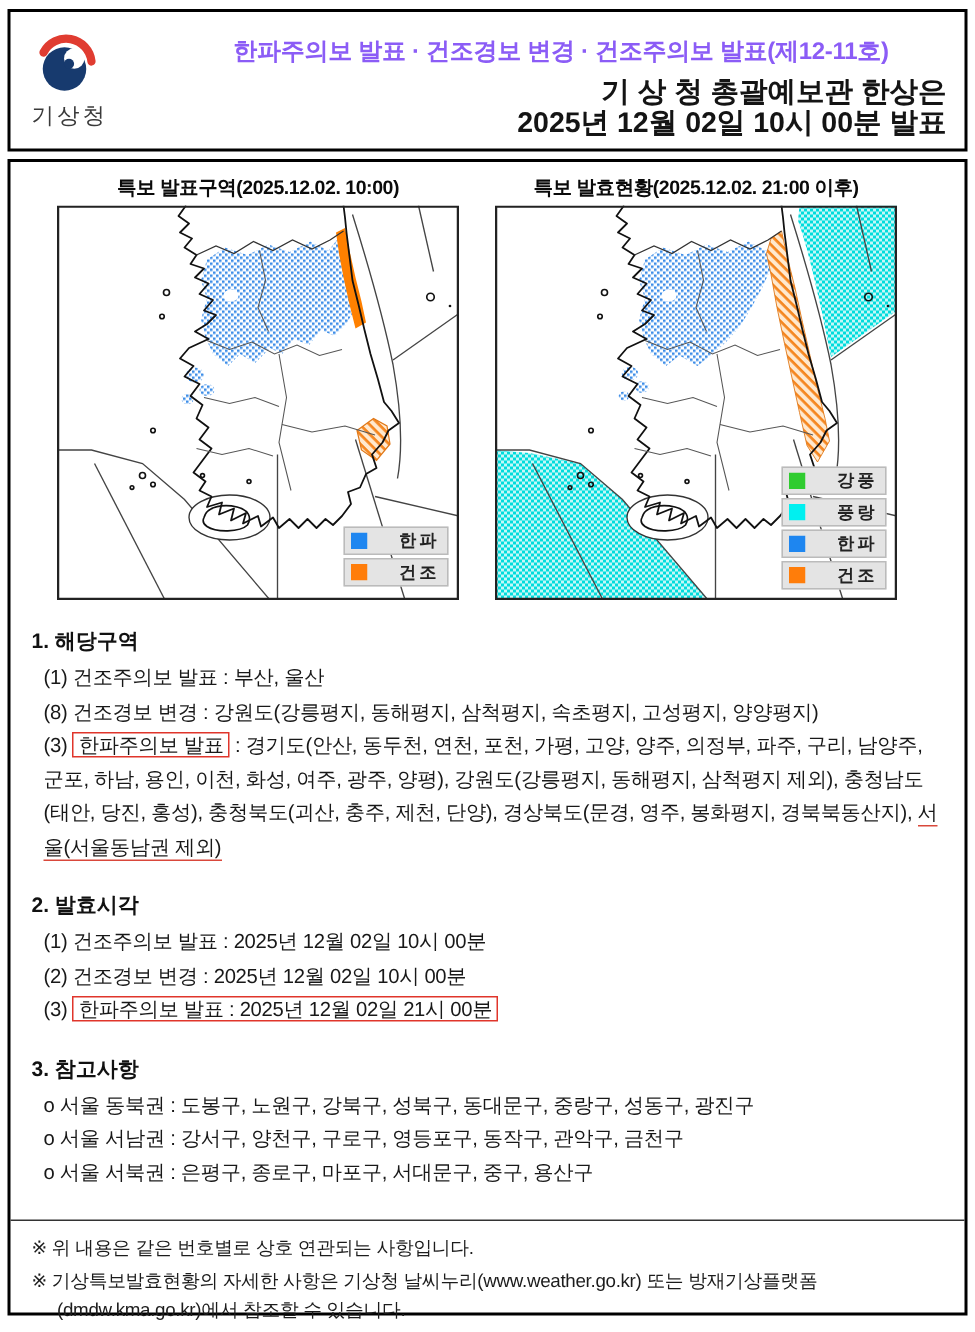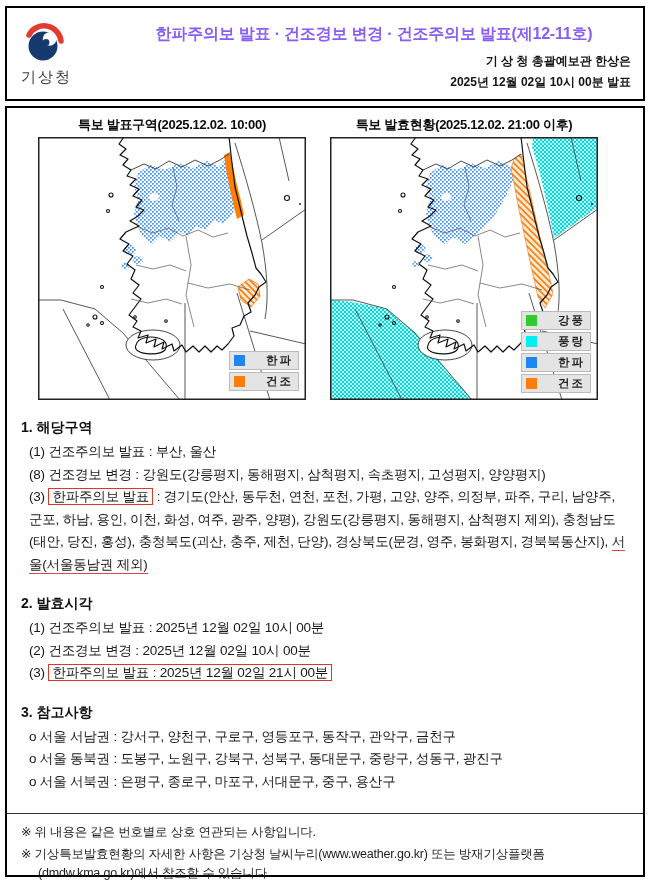--- a/index.html
+++ b/index.html
@@ -6,21 +6,21 @@
   body{width:650px;height:888px;font-family:"Liberation Sans","DejaVu Sans",sans-serif;color:#1a1a1a;}
   .page{box-sizing:border-box;width:650px;height:888px;padding:6px 5px;}
   .box{box-sizing:border-box;border:2px solid #000;background:#fff;}
 
   
   .header{height:95px;display:flex;align-items:stretch;padding:6px 12px 6px 14px;margin-bottom:5px;}
   .logo-block{width:96px;display:flex;flex-direction:column;align-items:flex-start;justify-content:center;gap:4px;}
   .logo-text{font-size:15px;letter-spacing:2px;color:#3a3a3a;}
   .header-right{flex:1;display:flex;flex-direction:column;}
   .doc-title{text-align:center;font-size:16px;font-weight:bold;color:#8b5cf6;margin-top:10px;letter-spacing:-0.2px;}
-  .issuer{margin-top:auto;text-align:right;font-size:12px;font-weight:bold;line-height:21px;color:#141414;}
+  .issuer{margin-top:auto;text-align:right;font-size:19px;font-weight:bold;line-height:21px;color:#141414;}
 
   
   .content{height:771px;position:relative;}
   .maps-row{display:flex;padding:8px 0 0 31px;gap:24px;}
   .map-fig{margin:0;width:268px;}
   .map-title{text-align:center;font-size:13px;font-weight:bold;color:#0a0a0a;margin-bottom:3px;letter-spacing:-0.3px;}
   .map-frame{position:relative;width:268px;height:263px;}
   .map-frame svg.mapsvg{display:block;}
   .legend{position:absolute;right:7px;display:flex;flex-direction:column;gap:2px;align-items:stretch;}
   .legend.l2{bottom:9px;}
@@ -268,22 +268,22 @@
 
       <div class="sec">
         <h2>2. 발효시각</h2>
         <p>(1) 건조주의보 발표 : 2025년 12월 02일 10시 00분</p>
         <p>(2) 건조경보 변경 : 2025년 12월 02일 10시 00분</p>
         <p><span>(3) </span><span class="redbox">한파주의보 발표 : 2025년 12월 02일 21시 00분</span></p>
       </div>
 
       <div class="sec">
         <h2>3. 참고사항</h2>
+        <p>o 서울 동북권 : 도봉구, 노원구, 강북구, 성북구, 동대문구, 중랑구, 성동구, 광진구</p>
         <p>o 서울 서남권 : 강서구, 양천구, 구로구, 영등포구, 동작구, 관악구, 금천구</p>
-        <p>o 서울 동북권 : 도봉구, 노원구, 강북구, 성북구, 동대문구, 중랑구, 성동구, 광진구</p>
         <p>o 서울 서북권 : 은평구, 종로구, 마포구, 서대문구, 중구, 용산구</p>
       </div>
     </div>
 
     <div class="divider"></div>
 
     <div class="notes">
       <p>※ 위 내용은 같은 번호별로 상호 연관되는 사항입니다.</p>
       <p>※ 기상특보발효현황의 자세한 사항은 기상청 날씨누리(www.weather.go.kr) 또는 방재기상플랫폼(dmdw.kma.go.kr)에서 참조할 수 있습니다.</p>
       <p>※ 통보사서함 이용 관련 문의사항은 기상청(02-2181-0494)으로 알려 주시기 바랍니다.</p>

